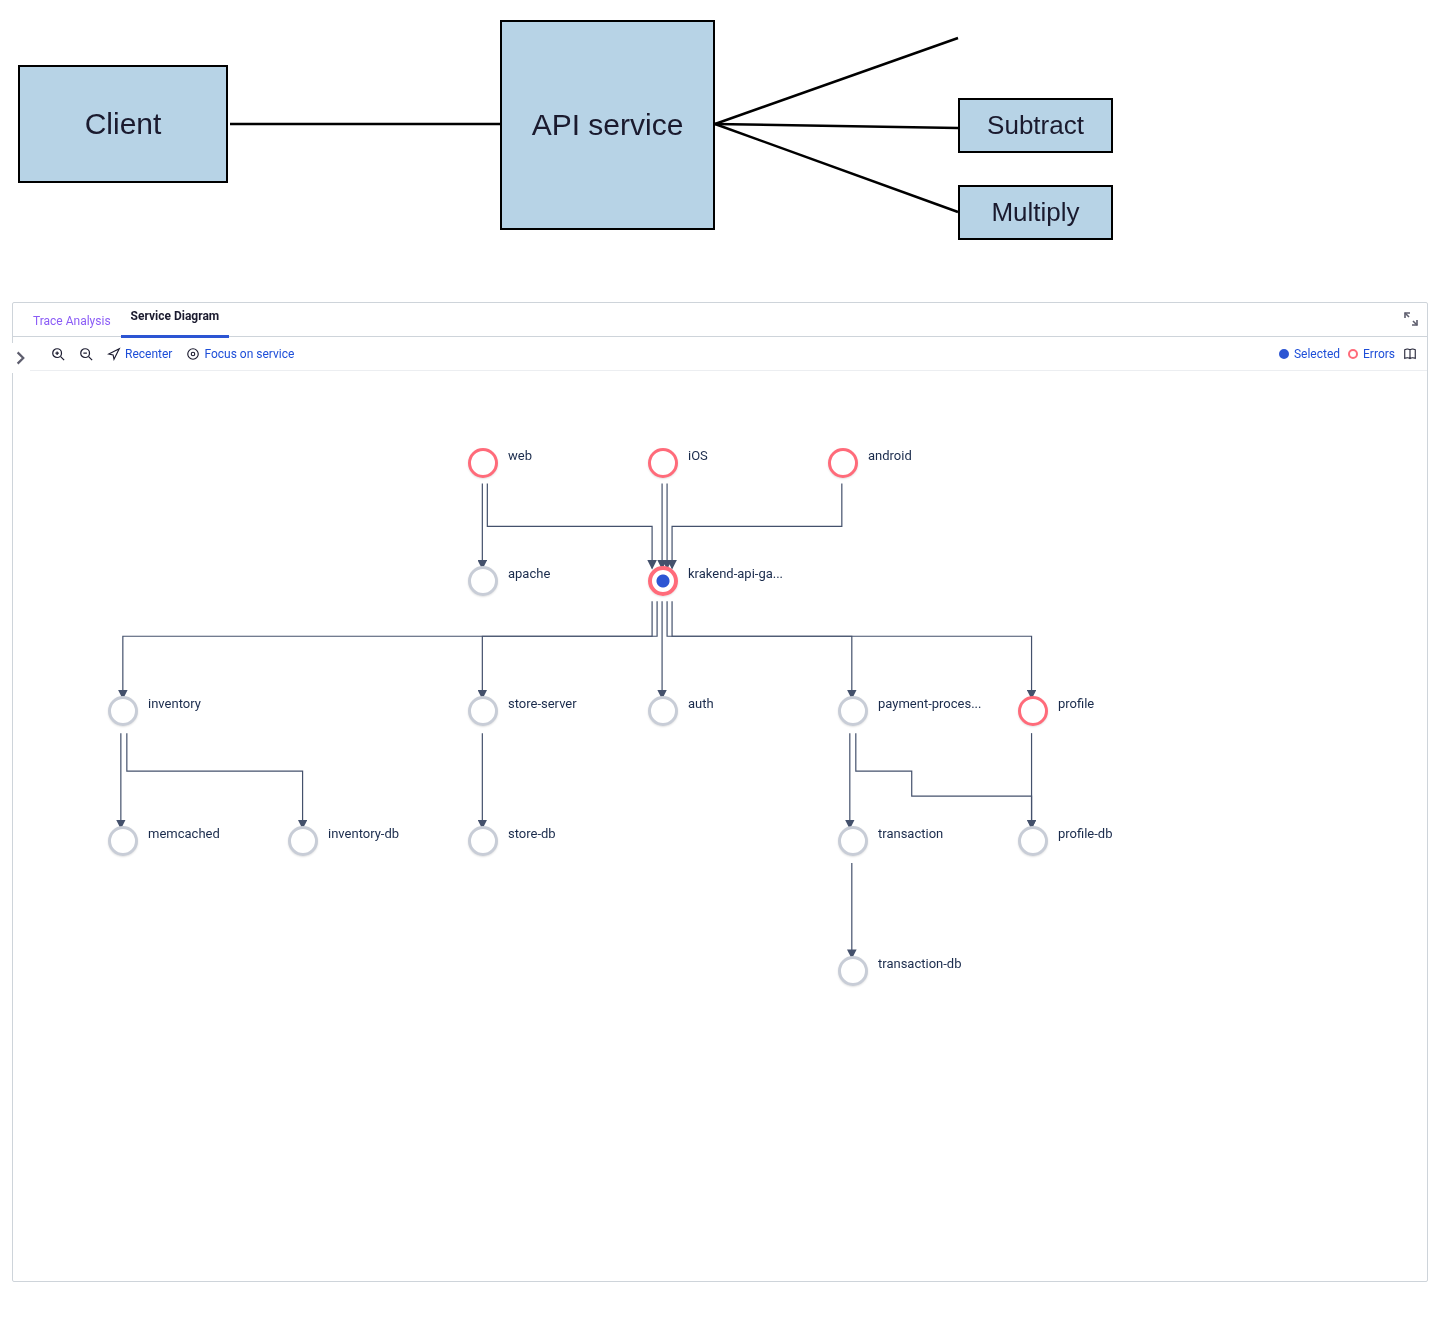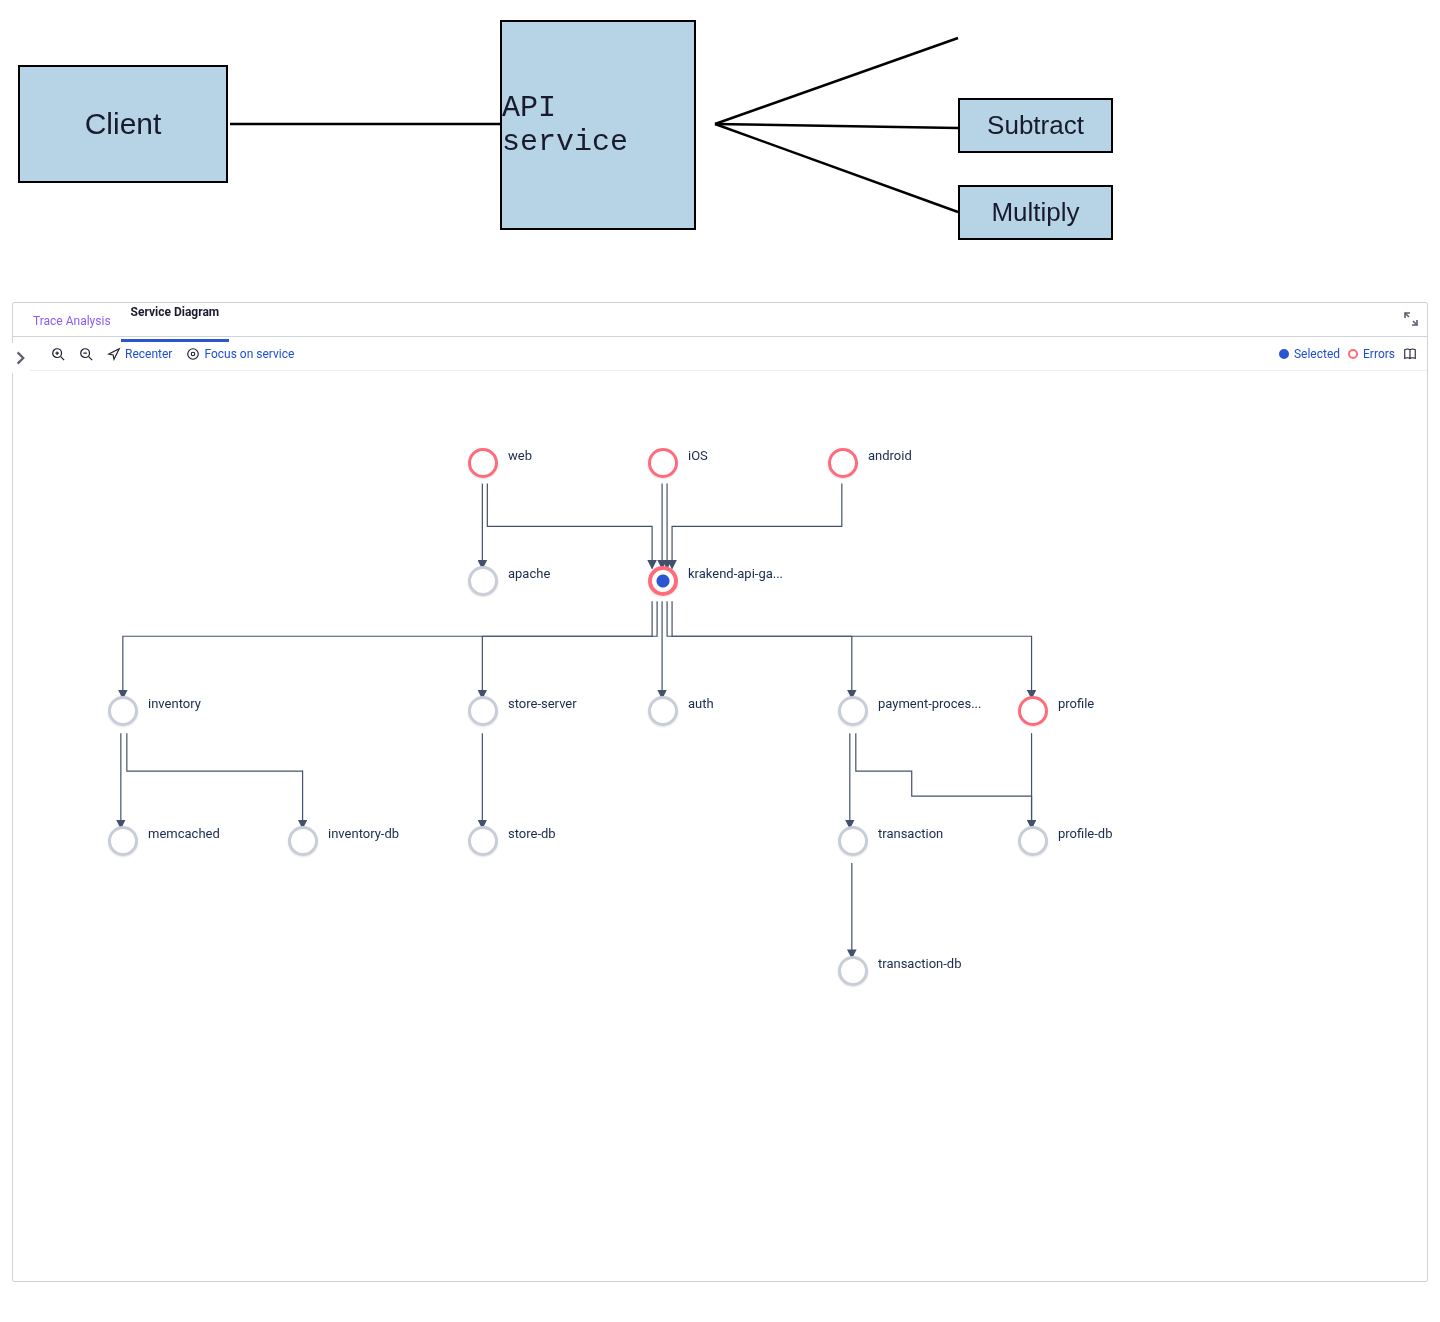--- a/index.html
+++ b/index.html
@@ -51,21 +51,21 @@
   .tab {
     font-size: 12px;
     padding: 8px 10px 6px 10px;
     color: #8b5cf6;
     cursor: pointer;
   }
   .tab.active {
     color: #1a1a2e;
     font-weight: 700;
     border-bottom: 3px solid #2c55d3;
-    padding-bottom: 20px;
+    padding-bottom: 12px;
   }
   .expand {
     position: absolute;
     right: 8px;
     top: 8px;
     width: 16px;
     height: 16px;
     color: #5e5e6e;
     cursor: pointer;
   }
@@ -139,21 +139,21 @@
 <div class="arch">
   <svg viewBox="0 0 1440 290">
     <line x1="230" y1="124" x2="500" y2="124" stroke="#000" stroke-width="2.5"></line>
     <line x1="715" y1="124" x2="958" y2="38" stroke="#000" stroke-width="2.5"></line>
     <line x1="715" y1="124" x2="958" y2="128" stroke="#000" stroke-width="2.5"></line>
     <line x1="715" y1="124" x2="958" y2="212" stroke="#000" stroke-width="2.5"></line>
   </svg>
   <div class="box" style="left:18px; top:65px; width:210px; height:118px;">
     <span>Client</span>
   </div>
-  <div class="box" style="left:500px; top:20px; width:196px; height:210px;font-family:Liberation Mono, monospace;">
+  <div class="box" style="left:500px; top:20px; width:215px; height:210px;">
     <span>API service</span>
   </div>
   <div class="box small" style="left:958px; top:98px; width:155px; height:55px;text-align:right;">
     <span>Subtract</span>
   </div>
   <div class="box small" style="left:958px; top:185px; width:155px; height:55px;">
     <span>Multiply</span>
   </div>
 </div>
 

